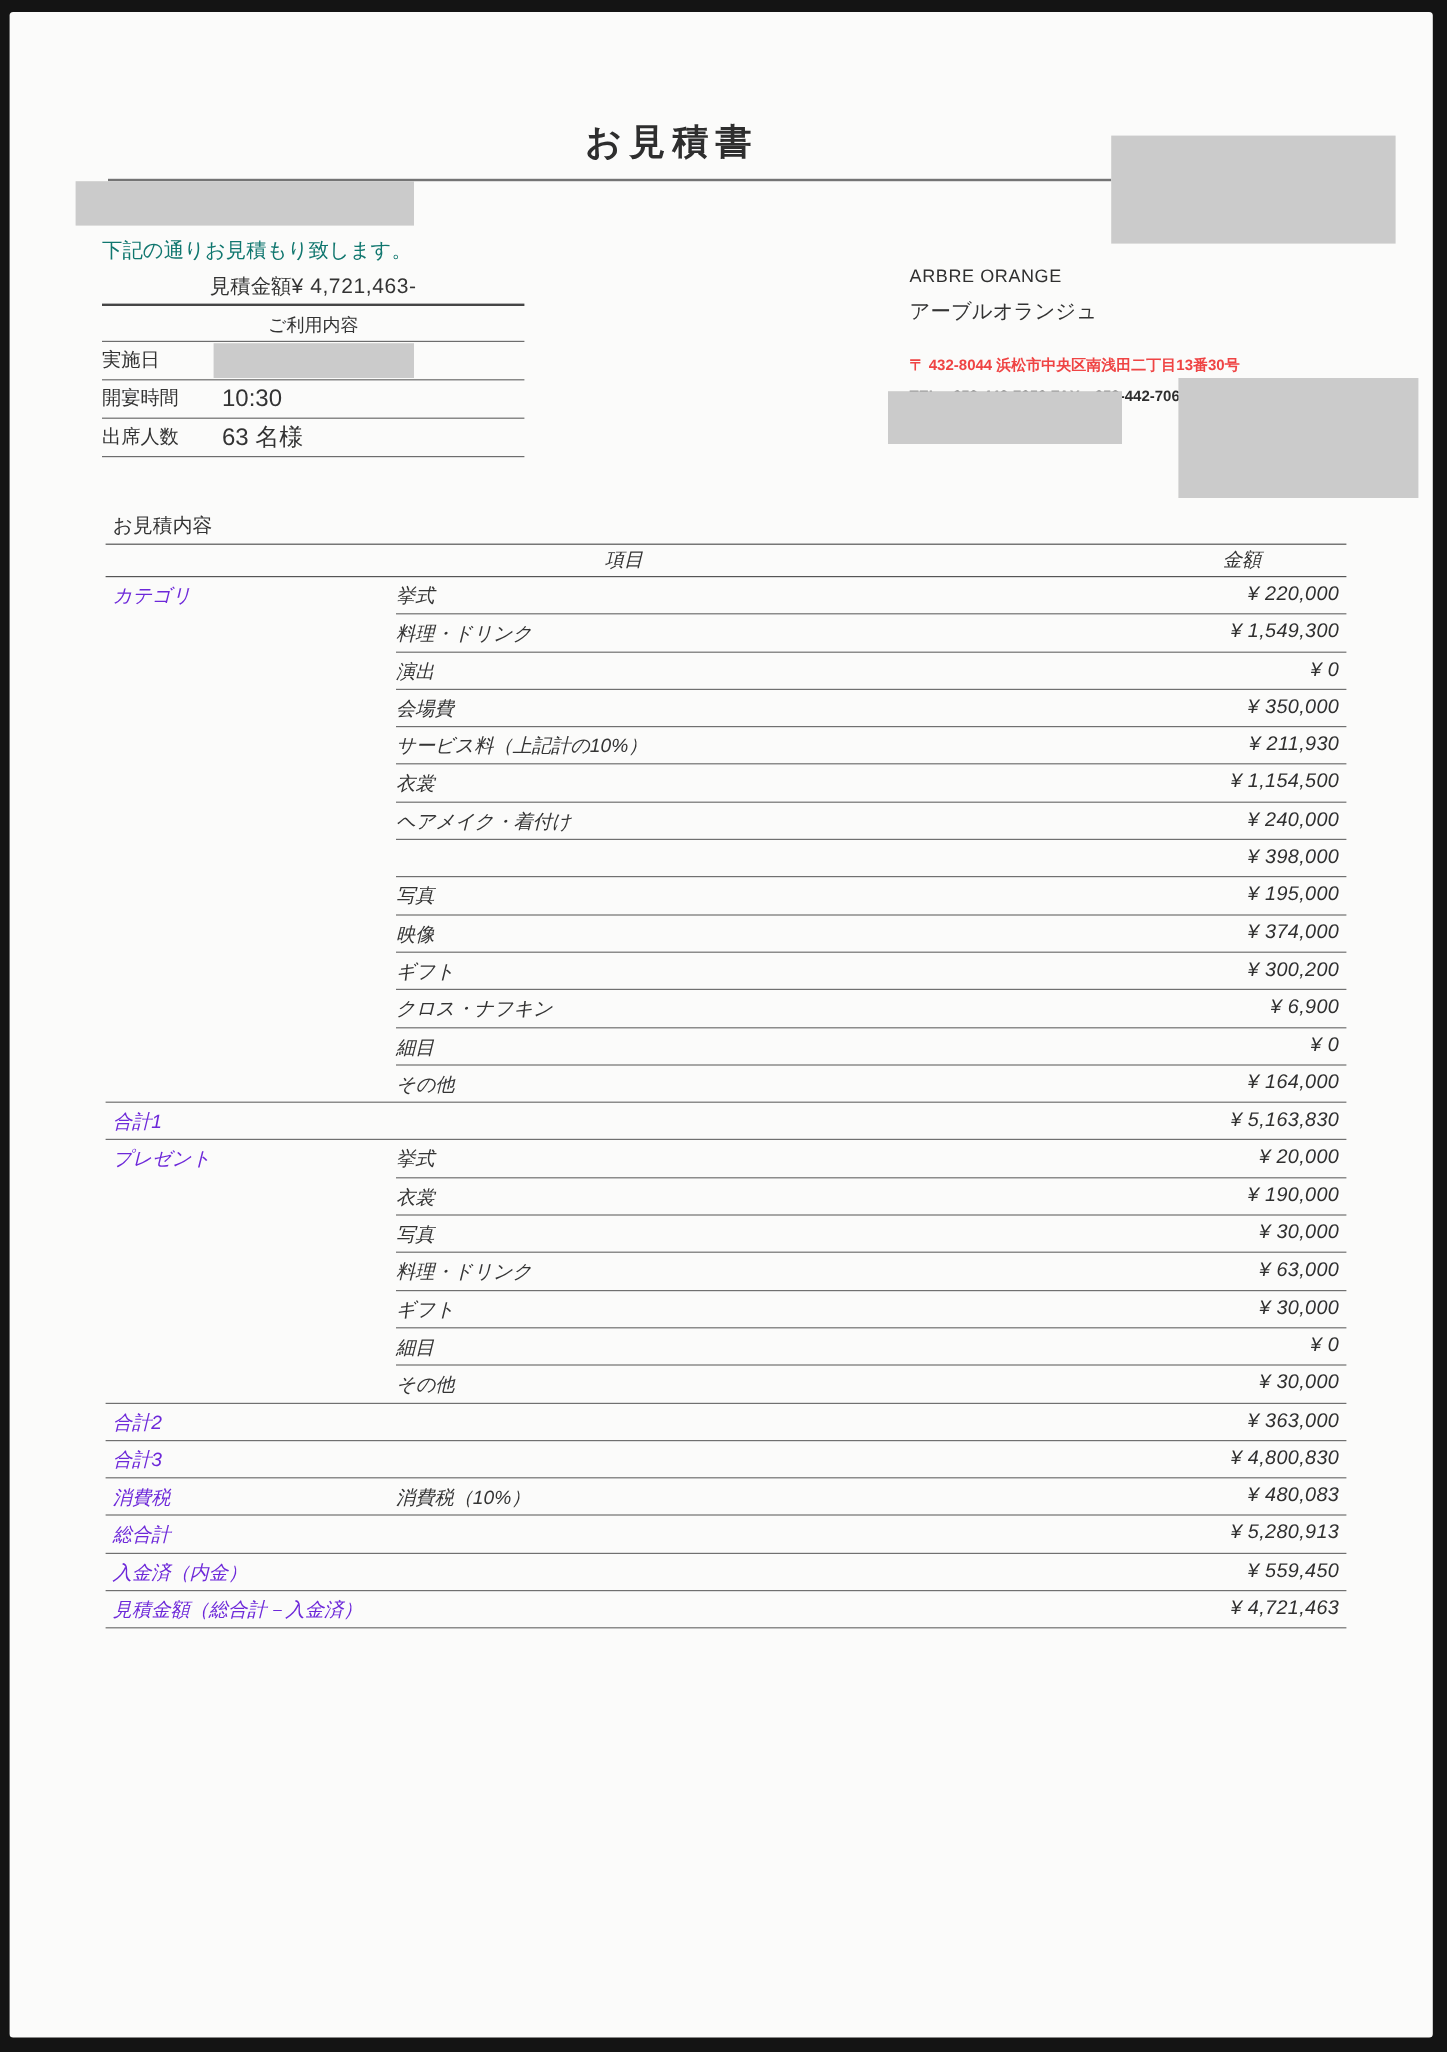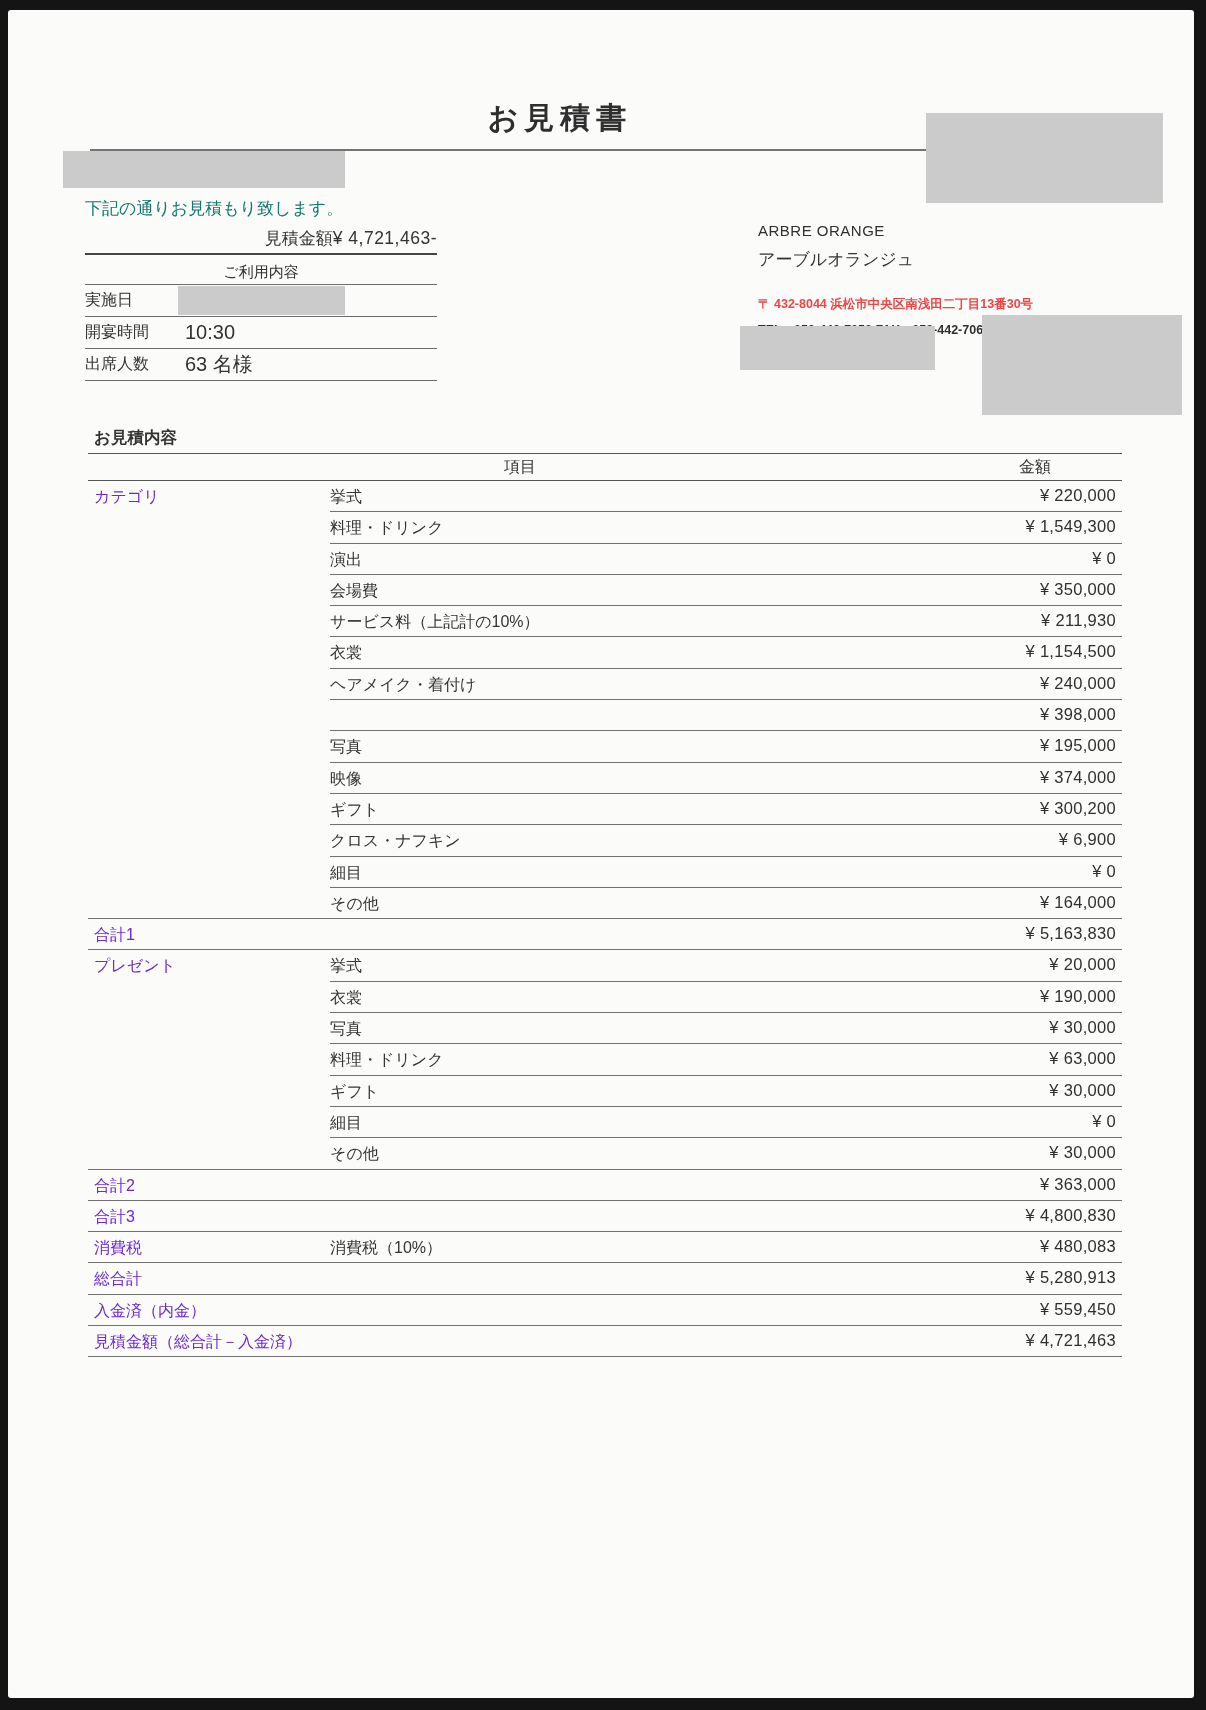--- a/index.html
+++ b/index.html
@@ -25,21 +25,21 @@
   
   .redact{background:#cbcbcb;}
   .redact-a{left:55px;top:141px;width:282px;height:37px;}
   .redact-d{left:918px;top:103px;width:237px;height:90px;}
   .redact-b{left:732px;top:316px;width:195px;height:44px;}
   .redact-c{left:974px;top:305px;width:200px;height:100px;}
   
   .intro{left:77px;top:187px;font-size:17px;color:#0f766e;}
   .estimate-row{
     left:77px;top:214px;width:352px;height:29px;
-    display:flex;justify-content:flex-end;align-items:center;
+    display:flex;justify-content:center;align-items:center;
     border-bottom:2px solid #454545;
   }
   .estimate-row .lbl{font-size:17px;}
   .estimate-row .val{font-size:17.5px;letter-spacing:.5px;}
   
   .usage{left:77px;top:249px;width:352px;}
   .usage .uhead{
     text-align:center;font-size:15px;height:25px;line-height:25px;
     border-bottom:1.2px solid #6d6d6d;
   }
@@ -50,22 +50,22 @@
   .usage .urow .ulbl{width:100px;flex:none;}
   .usage .urow .uval{font-size:20px;}
   .usage .uredact{position:absolute;left:93px;top:1px;width:167px;height:29px;background:#cbcbcb;}
   
   .company{left:750px;top:212px;width:420px;}
   .company .c-en{font-size:15px;font-weight:400;color:#2f2f2f;letter-spacing:.5px;}
   .company .c-jp{font-size:17px;margin-top:9px;color:#333;}
   .company .c-ad{font-size:12.5px;font-weight:600;margin-top:25px;color:#ef4444;}
   .company .c-tel{font-size:12.5px;font-weight:600;margin-top:9px;color:#2f2f2f;}
   
-  .details-label{left:86px;top:417px;font-size:16.5px;color:#333;font-weight:bold;}
-  .dtable{left:80px;top:443px;width:1034px;}
+  .details-label{left:86px;top:417px;font-size:16.5px;color:#333;}
+  .dtable{left:80px;top:443px;width:1034px;font-style:italic;}
   .dhead{
     position:relative;height:26px;
     border-top:1.6px solid #555;border-bottom:1.6px solid #555;
   }
   .dhead .h-item{position:absolute;left:382px;width:100px;top:3px;text-align:center;font-size:16px;}
   .dhead .h-amt{position:absolute;left:897px;width:100px;top:3px;text-align:center;font-size:16px;}
   .trow{position:relative;height:31.3px;}
   .trow::after{
     content:"";position:absolute;bottom:0;height:1px;background:#707070;right:0;
   }

